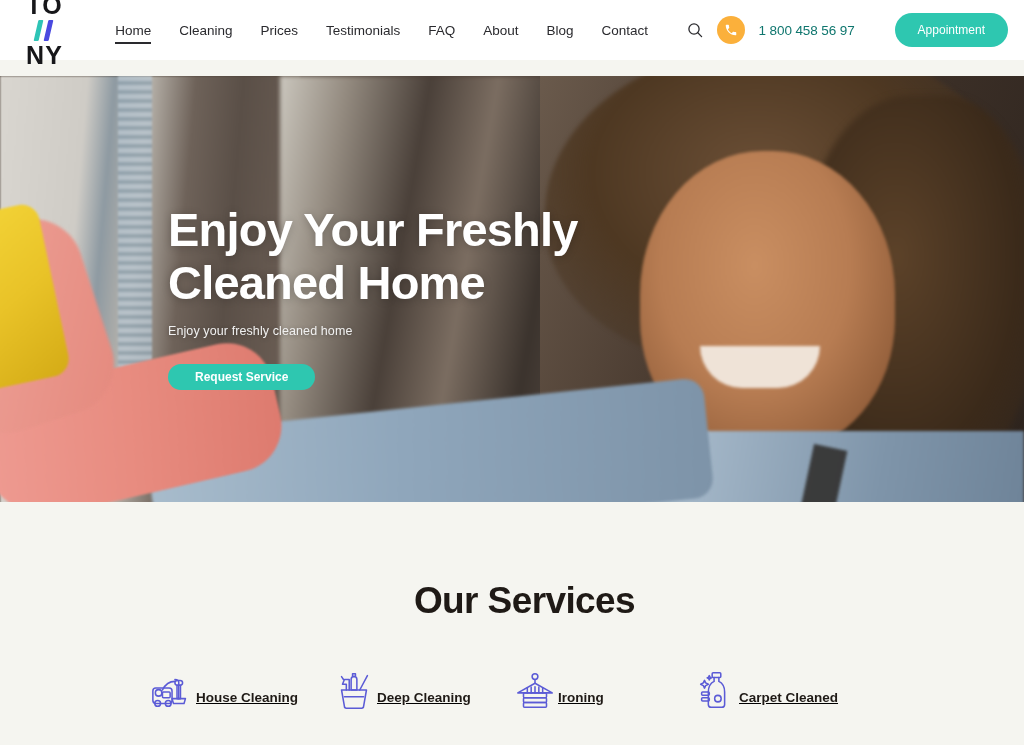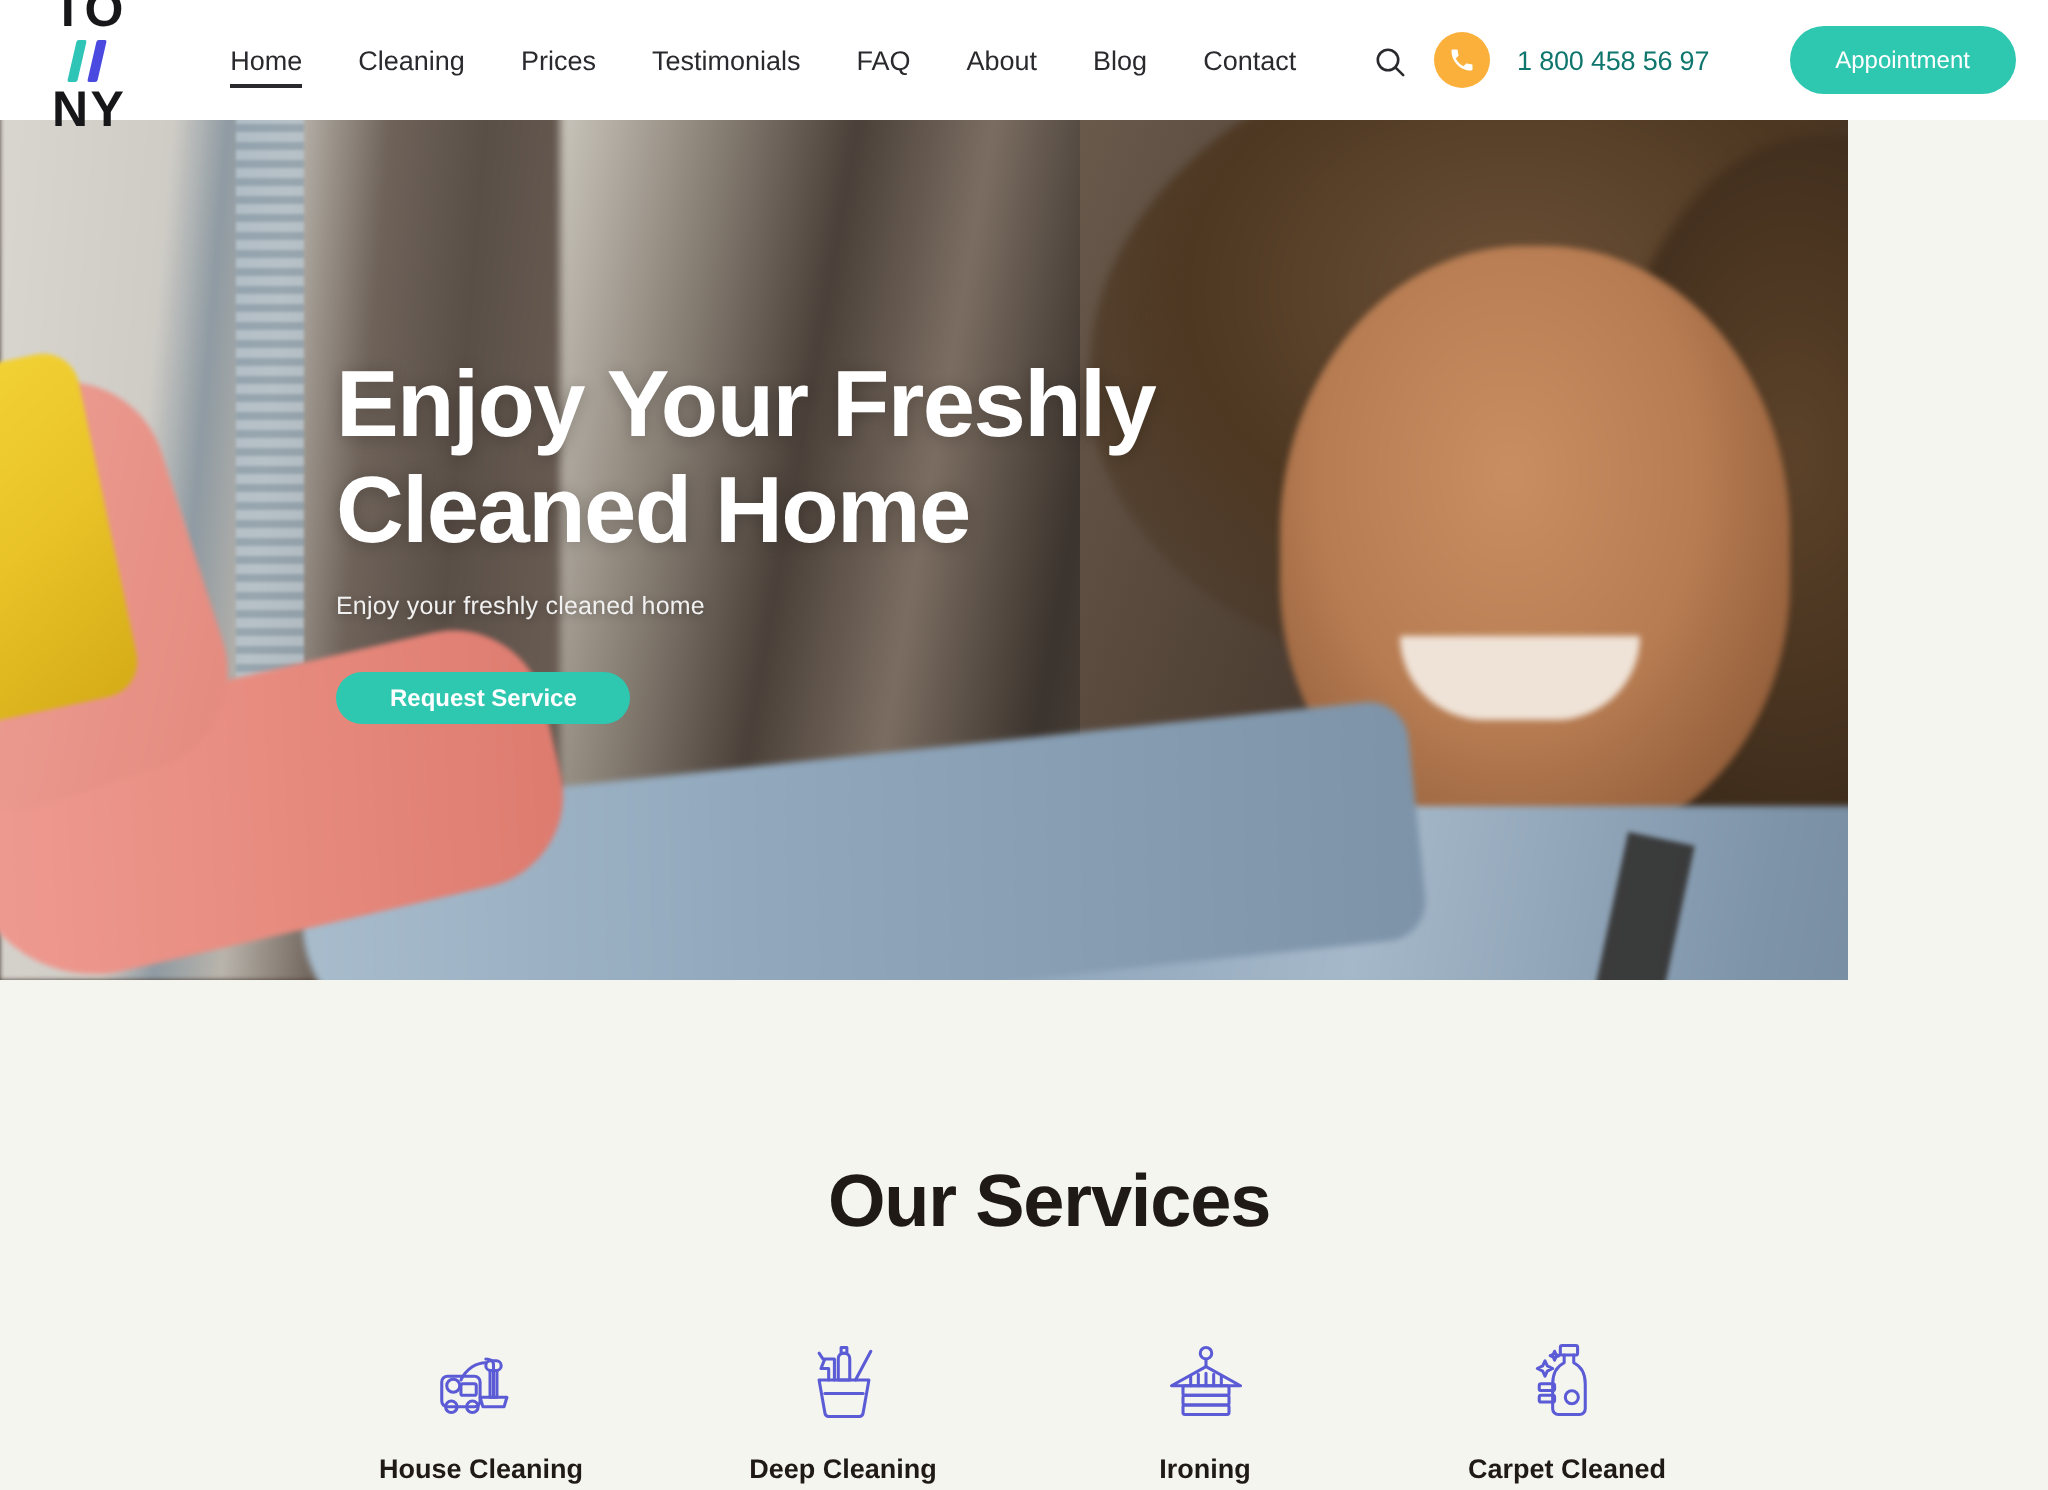--- a/index.html
+++ b/index.html
@@ -23,21 +23,21 @@
   .logo-w{
     display:inline-block; position:relative; width:22px; height:25px;
     margin:0 1px; vertical-align:middle;
   }
   .logo-w .s1,.logo-w .s2{
     position:absolute; top:2px; width:5px; height:21px; border-radius:1px;
   }
   .logo-w .s1{ left:2px; background:#2EC4B6; transform:skewX(-13deg); }
   .logo-w .s2{ left:12px; background:#4A4AE0; transform:skewX(-13deg); }
 
-  .nav{ display:flex; align-items:flex-end; margin-left:38px; gap:0px; }
+  .nav{ display:flex; align-items:flex-start; margin-left:38px; gap:0px; }
   .nav a{
     font-size:13.5px; color:#2A2A2E; text-decoration:none;
     padding:4px 14px; position:relative; white-space:nowrap;
   }
   .nav a.active{ font-weight:normal; }
   .nav a.active:after{
     content:""; position:absolute; left:14px; right:14px; bottom:-2px;
     height:1.5px; background:#2A2A2E;
   }
   .search-btn{
@@ -58,21 +58,21 @@
   }
   .appt-btn{
     margin-left:40px; background:#2EC7B0; color:#FFFFFF;
     font-size:12px; border:none; border-radius:17px;
     padding:10px 23px; cursor:pointer; white-space:nowrap;
     font-family:"Liberation Sans", sans-serif;
   }
 
   
   .hero{
-    position:absolute; top:48px; left:0; width:924px; height:442px;
+    position:absolute; top:76px; left:0; width:1024px; height:442px;
     overflow:hidden; background:#4a3c34;
   }
   .hero-photo{ position:absolute; inset:0; }
   
   .ph-wall{
     position:absolute; left:0; top:0; width:300px; height:442px;
     background:linear-gradient(95deg,#d9d6d0 0%,#cfccc6 26%,#8e9aa2 34%,
       #b9b4ac 44%,#6e6259 58%,#5a4f47 72%,#716359 100%);
     filter:blur(1.2px);
   }
@@ -173,21 +173,21 @@
     background:#F5F5F0;
   }
   .services-title{
     text-align:center; margin-top:78px; font-size:37px; font-weight:bold;
     color:#1F1A16; letter-spacing:-0.6px;padding-left:25px;
   }
   .service-grid{
     display:flex; margin-top:45px; padding:0 150px;
   }
   .service-card{
-    flex:1; display:flex; flex-direction:column; align-items:center; cursor:pointer;
+    flex:1; display:flex; flex-direction:row; align-items:center; cursor:pointer;text-decoration:underline;
   }
   .service-icon{ width:46px; height:46px; }
   .service-label{
     margin-top:14px; font-size:13.5px; font-weight:bold; color:#1F1A16;
     white-space:nowrap;
   }
 </style>
 </head>
 <body>
 

